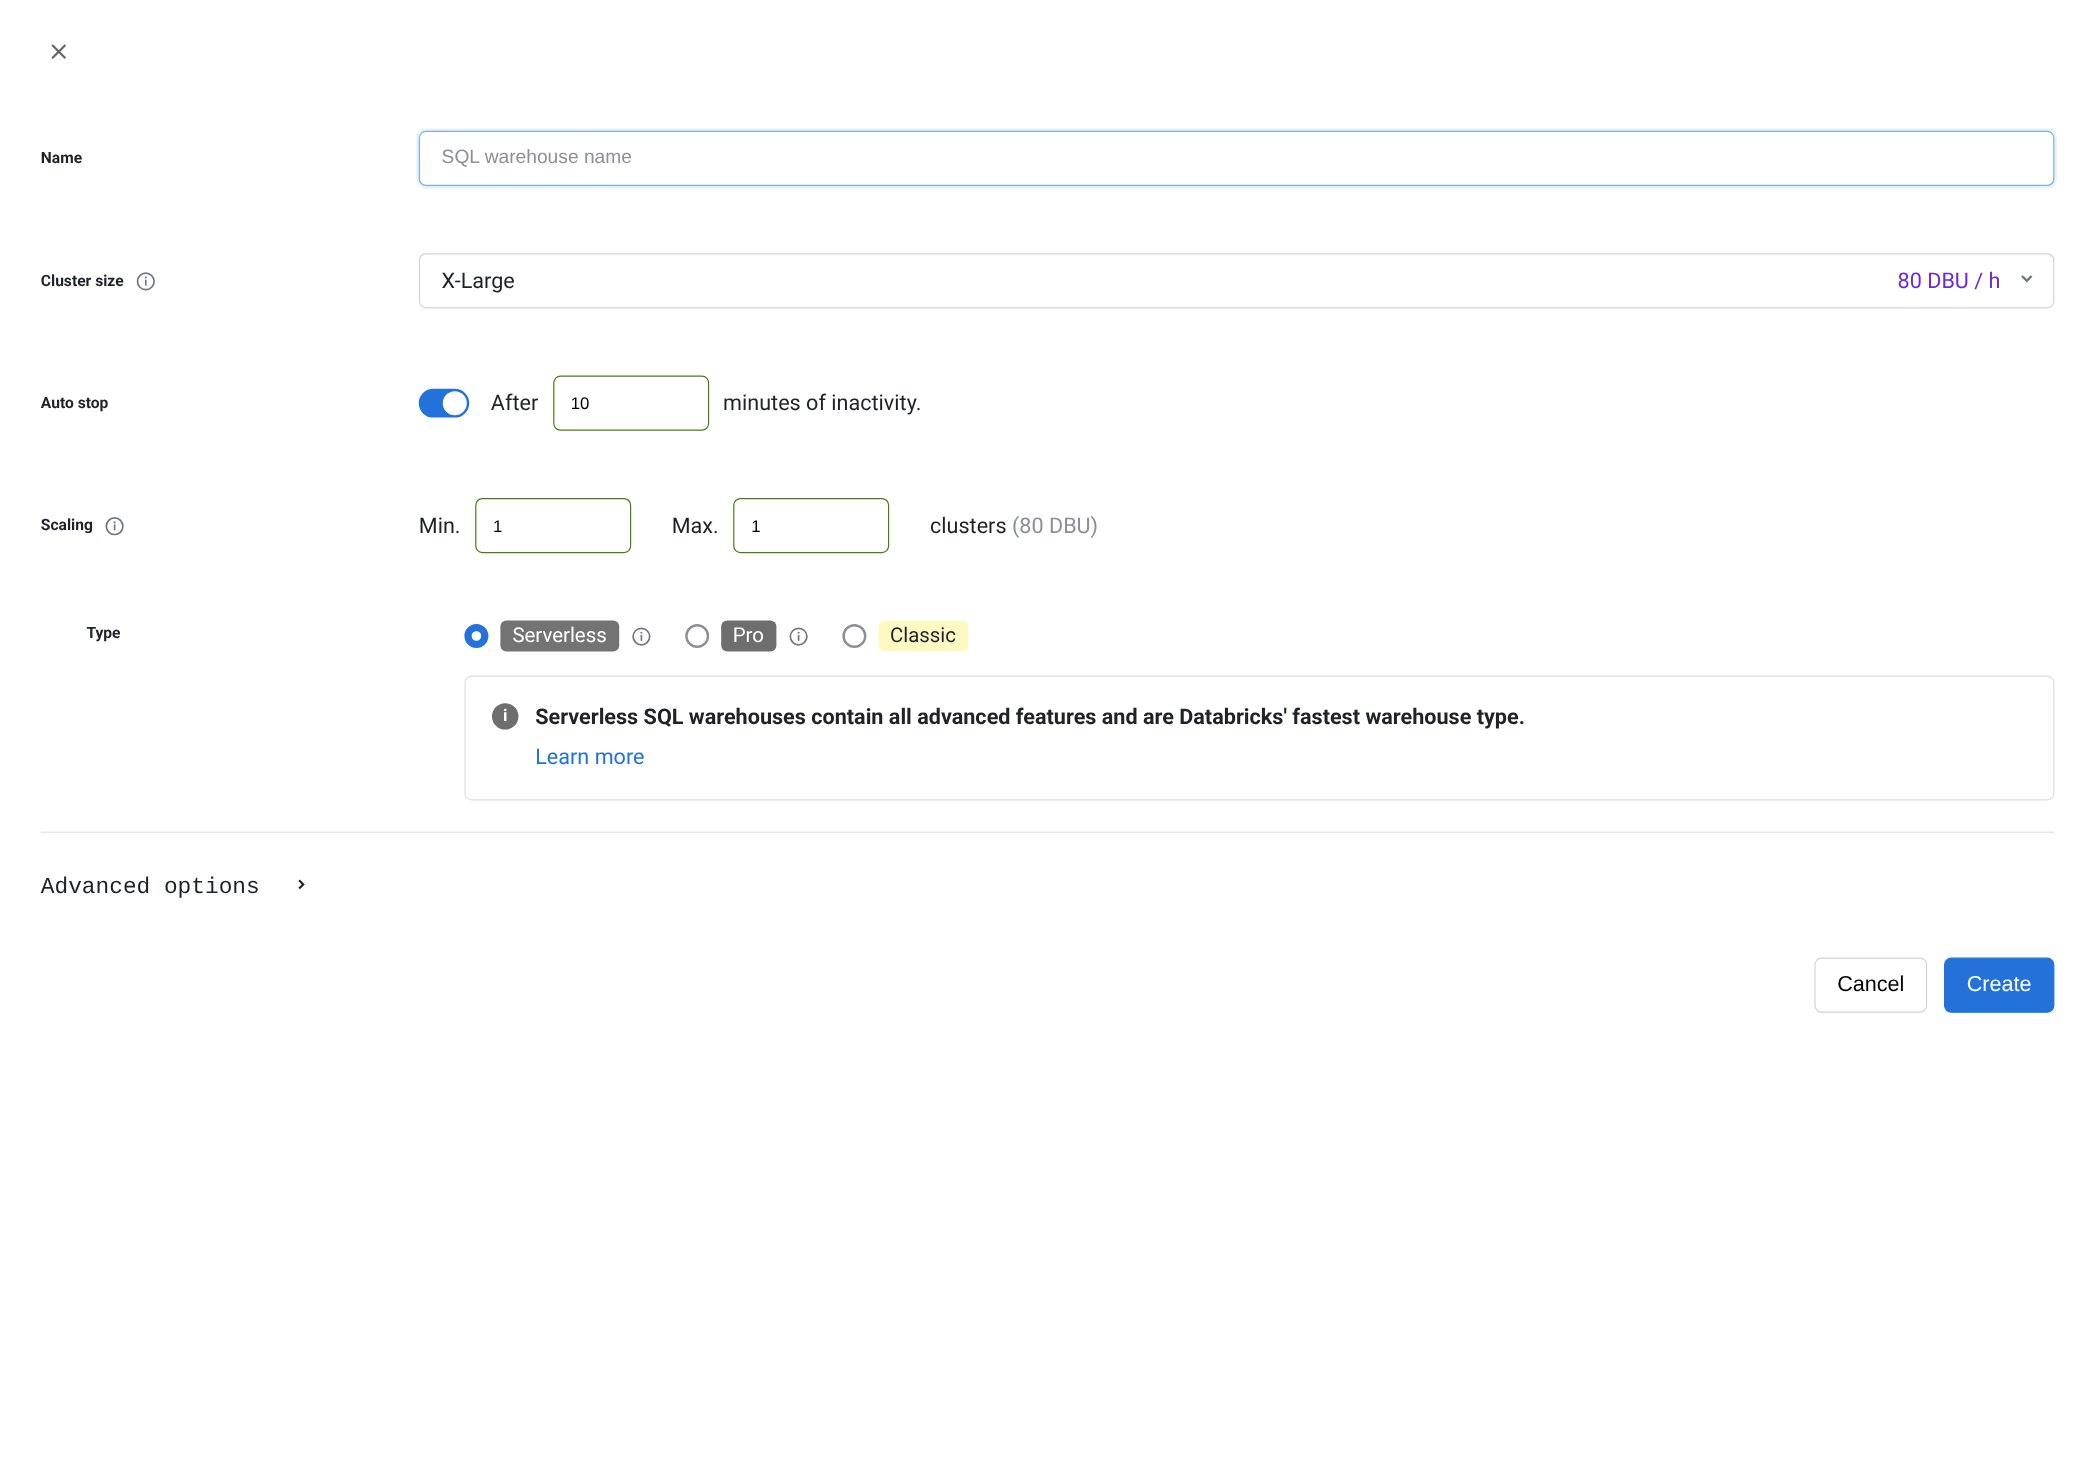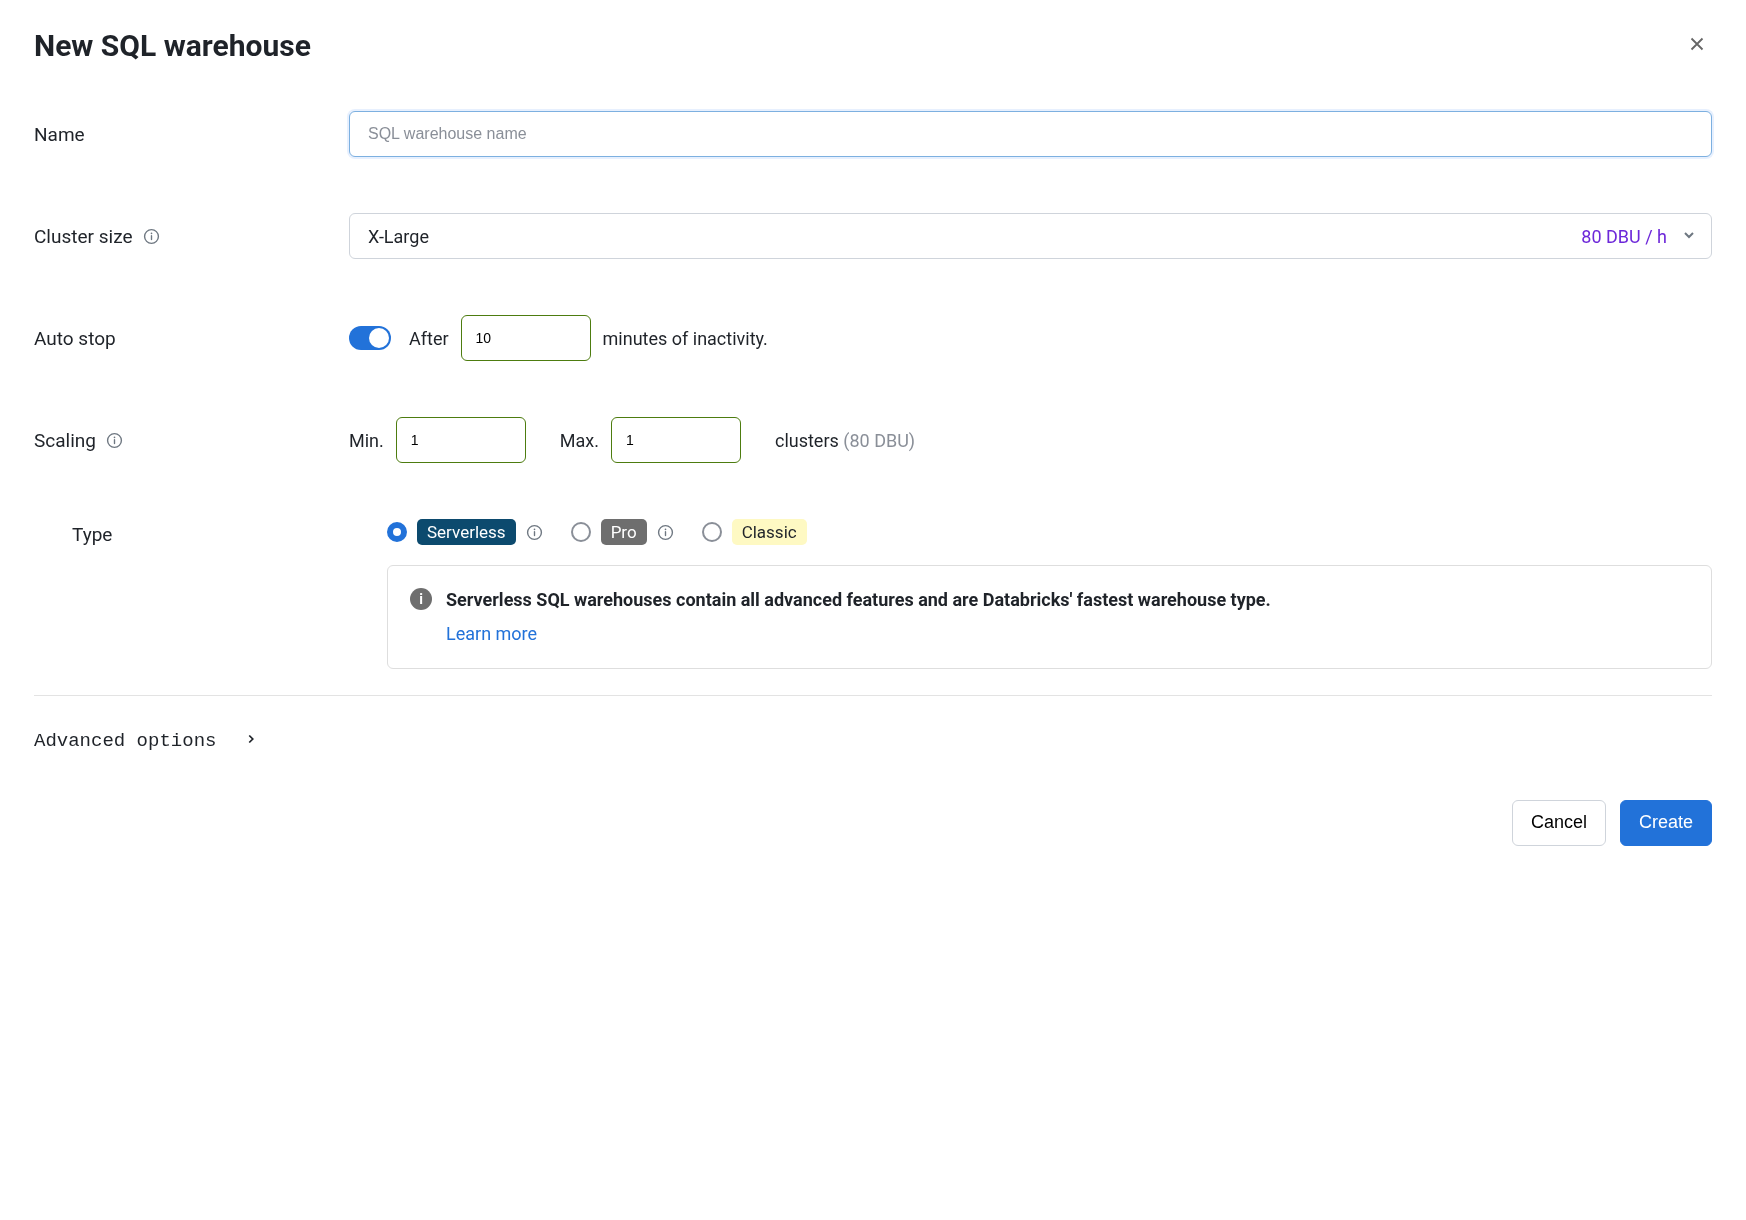--- a/index.html
+++ b/index.html
@@ -37,22 +37,22 @@
     align-items: center;
     margin-bottom: 56px;
   }
   .form-row.type-row {
     align-items: flex-start;
     margin-bottom: 26px;
     margin-left: 38px;
   }
   .label-col {
     flex: 0 0 315px;
-    font-size: 19px;
-    font-weight: 400;
+    font-size: 13px;
+    font-weight: 700;
     display: flex;
     align-items: center;
     gap: 10px;
   }
   .field-col {
     flex: 1;
     display: flex;
     align-items: center;
     flex-wrap: wrap;
     gap: 0;
@@ -154,21 +154,21 @@
   .radio.selected {
     border-color: #2272d9;
     border-width: 6px;
   }
   .badge {
     padding: 3px 10px;
     border-radius: 5px;
     font-size: 17px;
     color: #fff;
   }
-  .badge-purple { background: #0c4a6e; }
+  .badge-purple { background: #737373; }
   .badge-gray { background: #6e6e6e; }
   .badge-light { background: #fef9c3; color: #1f2329; }
   .callout {
     border: 1px solid #dedede;
     border-radius: 6px;
     padding: 20px 22px;
     display: flex;
     gap: 14px;
     width: 100%;
   }
@@ -228,21 +228,20 @@
     background: #2272d9;
     border-color: #2272d9;
     color: #fff;
   }
   .label-col.type-label { padding-top: 4px; }
 </style>
 </head>
 <body>
 
 <div class="dialog-header">
-  <h1 class="dialog-title">New SQL warehouse</h1>
   <button class="close-btn">
     <span>
       <svg viewBox="0 0 24 24" fill="none" stroke="currentColor" stroke-width="2">
           <path d="M18 6L6 18M6 6l12 12"></path>
         </svg>
     </span>
   </button>
 </div>
 
 <div class="form-row">

